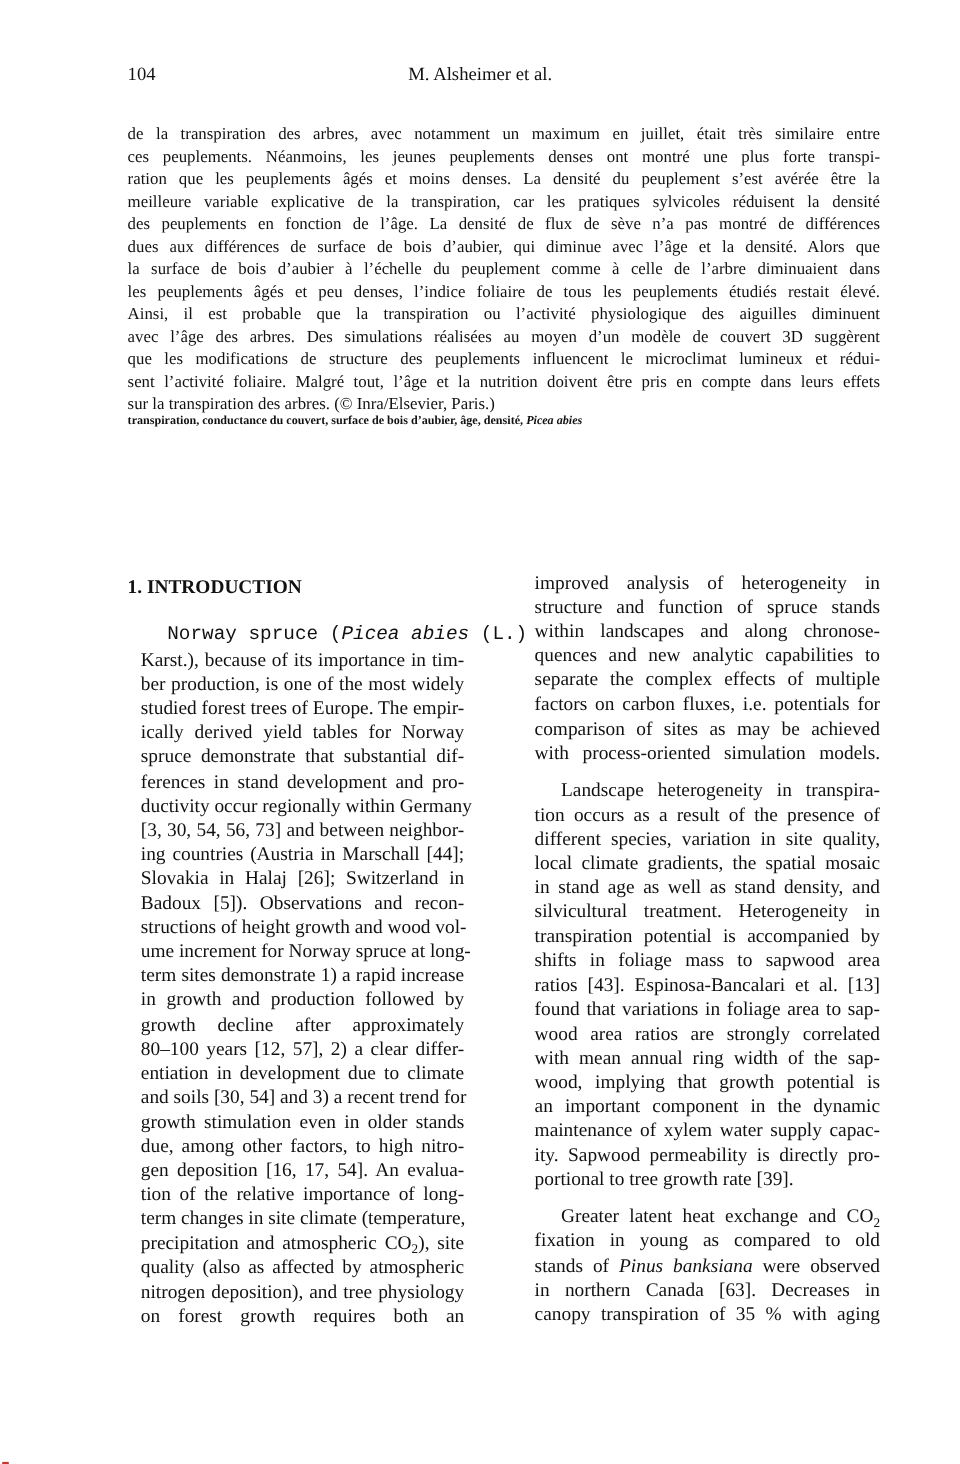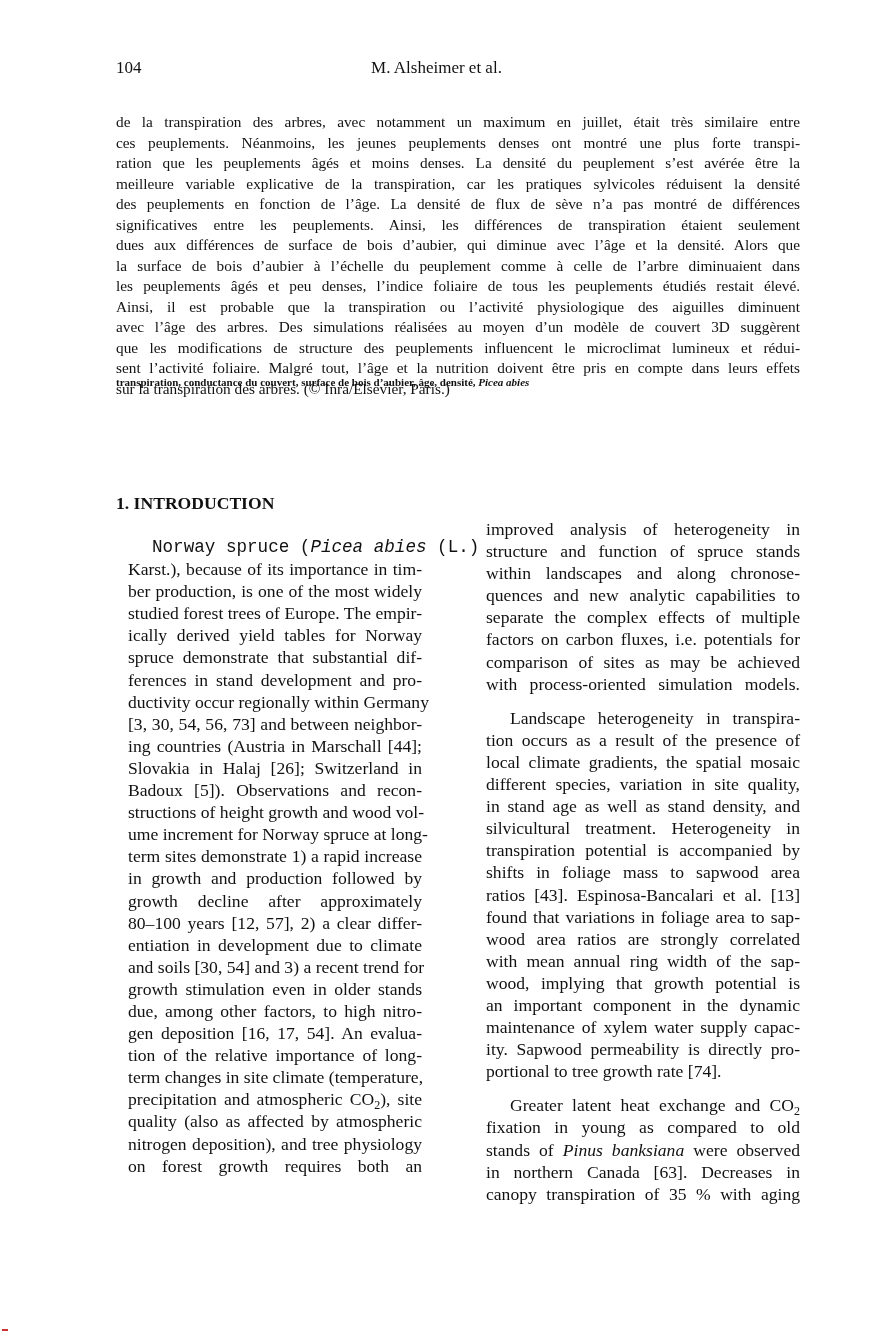--- a/index.html
+++ b/index.html
@@ -3,21 +3,21 @@
 <meta charset="utf-8">
 <style>
   html, body { margin: 0; padding: 0; background: #ffffff; }
   body { width: 873px; height: 1331px; position: relative; overflow: hidden;
          font-family: "Liberation Serif", "DejaVu Serif", serif; color: #111; }
   .page-number { position: absolute; left: 116px; top: 58px; font-size: 17px; }
   .running-head { position: absolute; left: 0; width: 873px; top: 58px; text-align: center; font-size: 17px; }
   .abstract { position: absolute; left: 116px; width: 684px; top: 112px; font-size: 15.3px; line-height: 20.5px; text-align: justify; }
   .keywords { position: absolute; left: 116px; width: 690px; top: 372px; font-size: 11px; font-weight: bold; line-height: 20px; white-space: nowrap; }
   .keywords i { font-weight: bold; }
-  .col { position: absolute; top: 492px; font-size: 17.6px; line-height: 22.1px; text-align: justify; }
+  .col { position: absolute; top: 522px; font-size: 17.6px; line-height: 22.1px; text-align: justify; }
   .col-left { left: 116px; width: 318px; }
   .col-right { left: 474px; width: 338px; top: 506px; }
   .section-heading { font-weight: bold; font-size: 17.6px; margin: 0 0 22px 0; line-height: 22px; }
   .para { margin: 12px; text-indent: 24px; }
   .para.noindent { text-indent: 0; }
   .para + .para { margin-top: 12px; }
   .line { display: block; text-align: justify; text-align-last: justify; white-space: nowrap; }
   .line.last { text-align-last: left; }
   sub { font-size: 12px; vertical-align: -4px; line-height: 0; }
   .corner-mark { position: absolute; left: 2px; top: 1329px; width: 6px; height: 2px; background: #c33; }
@@ -27,21 +27,20 @@
 
 <div class="page-number">104</div>
 <div class="running-head">M. Alsheimer et al.</div>
 
 <div class="abstract">
   <span class="line">de la transpiration des arbres, avec notamment un maximum en juillet, était très similaire entre</span>
   <span class="line">ces peuplements. Néanmoins, les jeunes peuplements denses ont montré une plus forte transpi-</span>
   <span class="line">ration que les peuplements âgés et moins denses. La densité du peuplement s’est avérée être la</span>
   <span class="line">meilleure variable explicative de la transpiration, car les pratiques sylvicoles réduisent la densité</span>
   <span class="line">des peuplements en fonction de l’âge. La densité de flux de sève n’a pas montré de différences</span>
-  <span class="line">significatives entre les peuplements. Ainsi, les différences de transpiration étaient seulement</span>
   <span class="line">dues aux différences de surface de bois d’aubier, qui diminue avec l’âge et la densité. Alors que</span>
   <span class="line">la surface de bois d’aubier à l’échelle du peuplement comme à celle de l’arbre diminuaient dans</span>
   <span class="line">les peuplements âgés et peu denses, l’indice foliaire de tous les peuplements étudiés restait élevé.</span>
   <span class="line">Ainsi, il est probable que la transpiration ou l’activité physiologique des aiguilles diminuent</span>
   <span class="line">avec l’âge des arbres. Des simulations réalisées au moyen d’un modèle de couvert 3D suggèrent</span>
   <span class="line">que les modifications de structure des peuplements influencent le microclimat lumineux et rédui-</span>
   <span class="line">sent l’activité foliaire. Malgré tout, l’âge et la nutrition doivent être pris en compte dans leurs effets</span>
   <span class="line last">sur la transpiration des arbres. (© Inra/Elsevier, Paris.)</span>
 </div>
 
@@ -91,35 +90,35 @@
     <span class="line">within landscapes and along chronose-</span>
     <span class="line">quences and new analytic capabilities to</span>
     <span class="line">separate the complex effects of multiple</span>
     <span class="line">factors on carbon fluxes, i.e. potentials for</span>
     <span class="line">comparison of sites as may be achieved</span>
     <span class="line">with process-oriented simulation models.</span>
   </div>
   <div class="para noindent">
     <span class="line" style="padding-left:24px;">Landscape heterogeneity in transpira-</span>
     <span class="line">tion occurs as a result of the presence of</span>
+    <span class="line">different species, variation in site quality,</span>
     <span class="line">local climate gradients, the spatial mosaic</span>
-    <span class="line">different species, variation in site quality,</span>
     <span class="line">in stand age as well as stand density, and</span>
     <span class="line">silvicultural treatment. Heterogeneity in</span>
     <span class="line">transpiration potential is accompanied by</span>
     <span class="line">shifts in foliage mass to sapwood area</span>
     <span class="line">ratios [43]. Espinosa-Bancalari et al. [13]</span>
     <span class="line">found that variations in foliage area to sap-</span>
     <span class="line">wood area ratios are strongly correlated</span>
     <span class="line">with mean annual ring width of the sap-</span>
     <span class="line">wood, implying that growth potential is</span>
     <span class="line">an important component in the dynamic</span>
     <span class="line">maintenance of xylem water supply capac-</span>
     <span class="line">ity. Sapwood permeability is directly pro-</span>
-    <span class="line last">portional to tree growth rate [74].</span>
+    <span class="line last">portional to tree growth rate [39].</span>
   </div>
   <div class="para noindent">
     <span class="line" style="padding-left:24px;"><span>Greater latent heat exchange and CO</span><sub>2</sub></span>
     <span class="line">fixation in young as compared to old</span>
     <span class="line"><span>stands of </span><i>Pinus banksiana</i><span> were observed</span></span>
     <span class="line">in northern Canada [63]. Decreases in</span>
     <span class="line">canopy transpiration of 35  % with aging</span>
   </div>
 </div>
 

